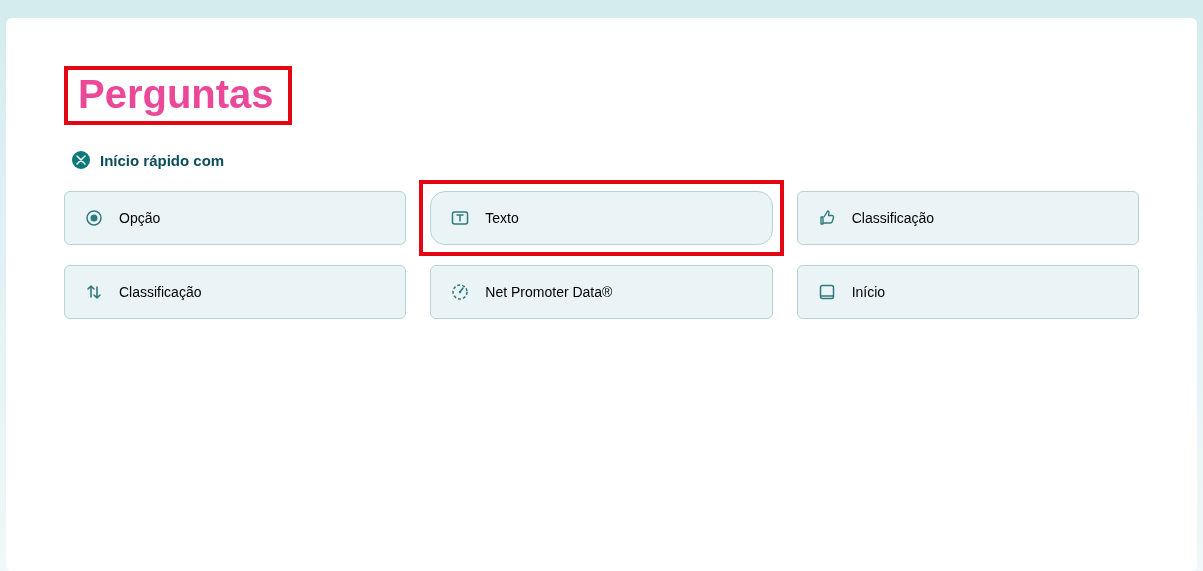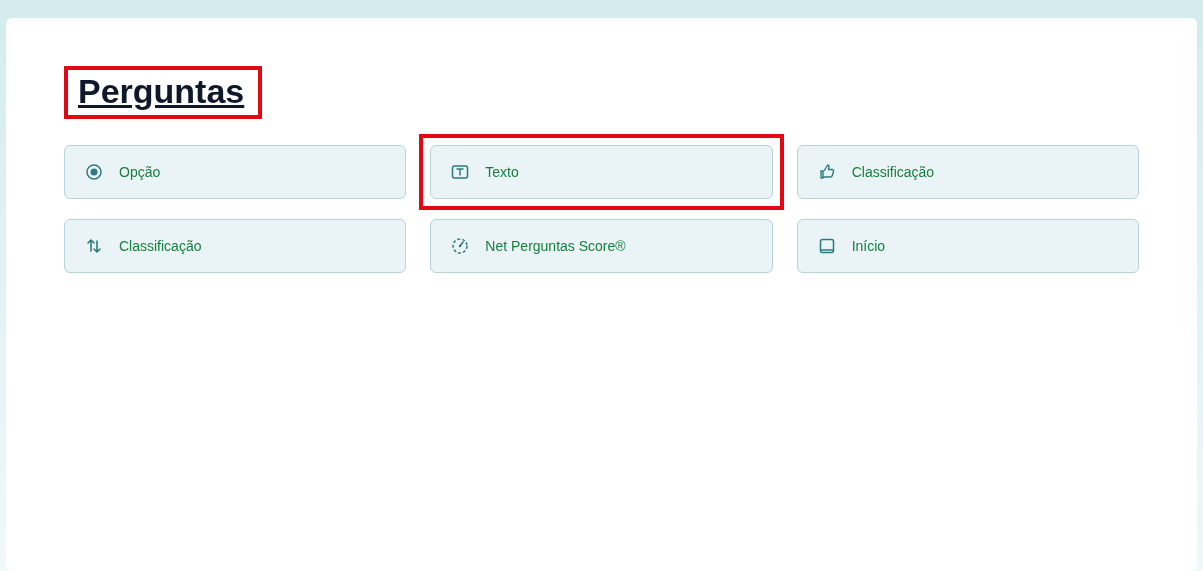--- a/index.html
+++ b/index.html
@@ -22,24 +22,23 @@
       padding: 48px 58px;
       position: relative;
     }
     .title-wrap {
       display: inline-block;
       border: 4px solid #e30613;
       padding: 2px 14px 4px 10px;
       margin-bottom: 26px;
     }
     .title {
-      font-size: 34px;
+      font-size: 40px;
       font-weight: 600;
-      color: #0f172a;
-      text-decoration: underline;
+      color: #ec4899;
     }
     .quickstart {
       display: flex;
       align-items: center;
       gap: 10px;
       margin-bottom: 22px;
       margin-left: 8px;
     }
     .close-badge {
       width: 18px;
@@ -85,21 +84,21 @@
       justify-content: center;
       color: #2f7a7e;
       flex-shrink: 0;
     }
     .option-btn .icon svg {
       width: 18px;
       height: 18px;
     }
     .option-label {
       font-size: 14px;
-      color: #15803d;
+      color: #000000;
     }
     .highlight-box {
       position: absolute;
       border: 4px solid #e30613;
       pointer-events: none;
     }
     .highlight-text {
       top: -12px;
       left: -12px;
       right: -12px;
@@ -108,34 +107,42 @@
   </style>
 </head>
 <body>
 
 <div class="card">
 
   <div class="title-wrap">
     <h1 class="title">Perguntas</h1>
   </div>
 
+  <div class="quickstart">
+    <span class="close-badge">
+      <svg viewBox="0 0 10 10">
+          <path d="M1 1 L9 9 M9 1 L1 9" stroke="#ffffff" stroke-width="1.6" stroke-linecap="round"></path>
+        </svg>
+    </span>
+    <span class="quickstart-label">Início rápido com</span>
+  </div>
 
   <div class="grid">
 
     <div class="option-btn">
       <span class="icon">
         <svg viewBox="0 0 18 18">
             <circle cx="9" cy="9" r="7" fill="none" stroke="currentColor" stroke-width="1.5"></circle>
             <circle cx="9" cy="9" r="3.5" fill="currentColor"></circle>
           </svg>
       </span>
       <span class="option-label">Opção</span>
     </div>
 
-    <div class="option-btn" style="position:relative;">
+    <div class="option-btn" style="position:relative;border-radius:15px;">
       <span class="icon">
         <svg viewBox="0 0 18 18">
             <rect x="1.5" y="3" width="15" height="12" rx="2" fill="none" stroke="currentColor" stroke-width="1.5"></rect>
             <path d="M6 6 H12 M9 6 V12" stroke="currentColor" stroke-width="1.5" stroke-linecap="round"></path>
           </svg>
       </span>
       <span class="option-label">Texto</span>
       <div class="highlight-box highlight-text"></div>
     </div>
 
@@ -160,21 +167,21 @@
 
 
     <div class="option-btn">
       <span class="icon">
         <svg viewBox="0 0 18 18">
             <circle cx="9" cy="9" r="7" fill="none" stroke="currentColor" stroke-width="1.5" stroke-dasharray="3 2"></circle>
             <path d="M9 9 L12 5" stroke="currentColor" stroke-width="1.6" stroke-linecap="round"></path>
             <circle cx="9" cy="9" r="1.2" fill="currentColor"></circle>
           </svg>
       </span>
-      <span class="option-label">Net Perguntas Score®</span>
+      <span class="option-label">Net Promoter Data®</span>
     </div>
 
     <div class="option-btn">
       <span class="icon">
         <svg viewBox="0 0 18 18">
             <rect x="2.5" y="2.5" width="13" height="13" rx="2" fill="none" stroke="currentColor" stroke-width="1.5"></rect>
             <path d="M2.5 13 H15.5" stroke="currentColor" stroke-width="1.5"></path>
           </svg>
       </span>
       <span class="option-label">Início</span>

